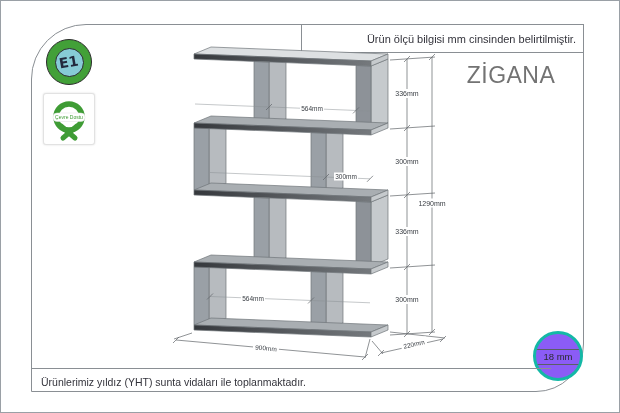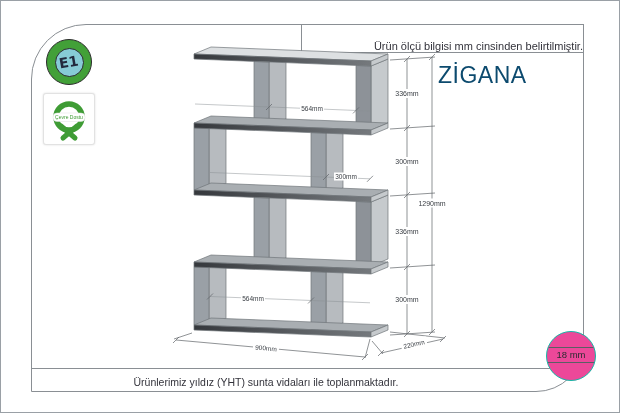--- a/index.html
+++ b/index.html
@@ -4,42 +4,42 @@
 <style>
   html,body{margin:0;padding:0;background:#fff;}
   body{width:620px;height:413px;position:relative;overflow:hidden;
        font-family:"Liberation Sans",sans-serif;color:#2b2b31;
        border:1px solid #9aA0a6;box-sizing:border-box;}
   .abs{position:absolute;}
   .frame{left:30px;top:23px;width:553px;height:368px;
          border:1px solid #8a8f94;border-radius:55px 0 48px 0;box-sizing:border-box;}
   .top-note-box{left:300px;top:23px;width:283px;height:29px;
                 border:1px solid #8a8f94;background:#fff;box-sizing:border-box;
-                display:flex;align-items:flex-end;justify-content:flex-end;}
+                display:flex;align-items:center;justify-content:flex-end;padding-right:7px;}
   .top-note{font-size:11px;color:#33333b;}
-  .title-block{left:437px;top:62px;width:146px;color:#0c4a6e;}
+  .title-block{left:437px;top:62px;width:146px;text-align:center;color:#737373;}
   .title-product{font-size:23px;letter-spacing:.5px;line-height:24px;}
   .title-sub{font-size:14.5px;line-height:16px;}
   .bottom-rule{left:30px;top:367px;width:520px;height:1px;background:#8a8f94;}
-  .bottom-note{left:40px;top:375px;width:450px;font-size:10.5px;color:#33333b;text-align:center;}
+  .bottom-note{left:40px;top:375px;width:450px;font-size:10.5px;color:#33333b;}
   
   .e1-outer{left:45px;top:38px;width:46px;height:46px;border-radius:50%;
             background:#42a038;border:1.5px solid #2c2c2c;box-sizing:border-box;
             display:flex;align-items:center;justify-content:center;}
   .e1-inner{width:29px;height:29px;border-radius:50%;background:#87cbd6;
             border:1.5px solid #2c2c2c;box-sizing:border-box;
             display:flex;align-items:center;justify-content:center;}
   .e1-text{font-size:14px;font-weight:700;color:#232a3e;transform:rotate(-10deg);
            font-family:"DejaVu Sans",sans-serif;}
   
   .eco-box{left:42px;top:92px;width:50px;height:50px;background:#fff;
            border:1px solid #e2e2e2;border-radius:3px;box-shadow:0 0 2px rgba(0,0,0,.15);}
   
-  .thick-circle{left:545px;top:330px;width:50px;height:50px;border:1px solid #14b8a6;
-                border-radius:50%;box-sizing:border-box;overflow:hidden;background:#ec4899;}
+  .thick-circle{left:532px;top:330px;width:50px;height:50px;border:3px solid #14b8a6;
+                border-radius:50%;box-sizing:border-box;overflow:hidden;background:#8b5cf6;}
   .chord{position:absolute;left:-2px;width:54px;height:1px;background:#5a5f64;}
   .chord.c1{top:15px;} .chord.c2{top:30px;}
   .thick-label{position:absolute;left:0;top:17px;width:100%;text-align:center;
                font-size:9.5px;color:#2b2b31;}
   svg{position:absolute;left:0;top:0;}
   svg text{font-family:"Liberation Sans",sans-serif;fill:#3c4046;}
   .dim-t{font-size:7px;}
   .dim-s{font-size:6.5px;}
 </style>
 </head>

